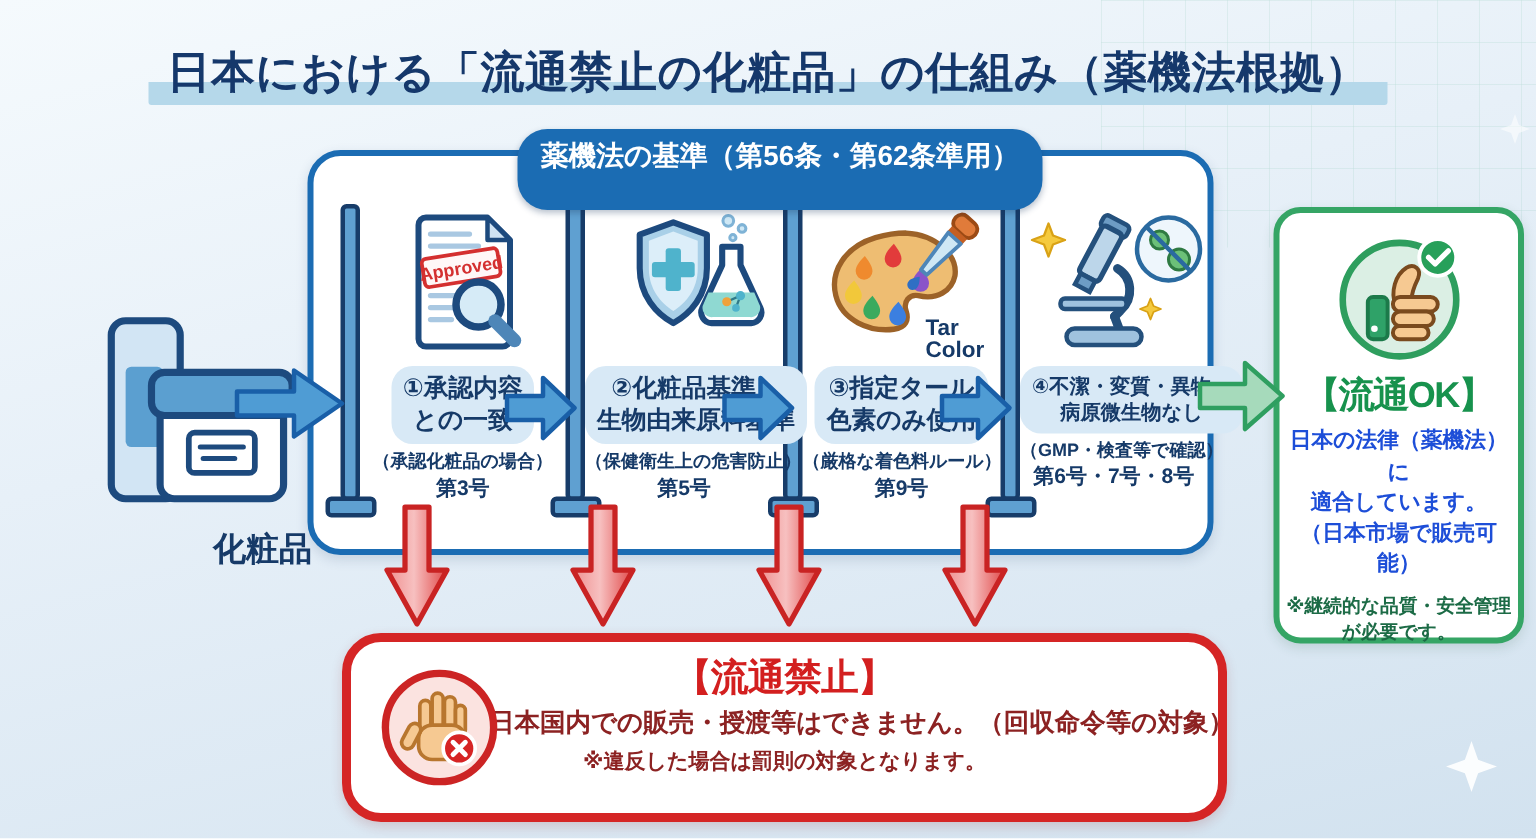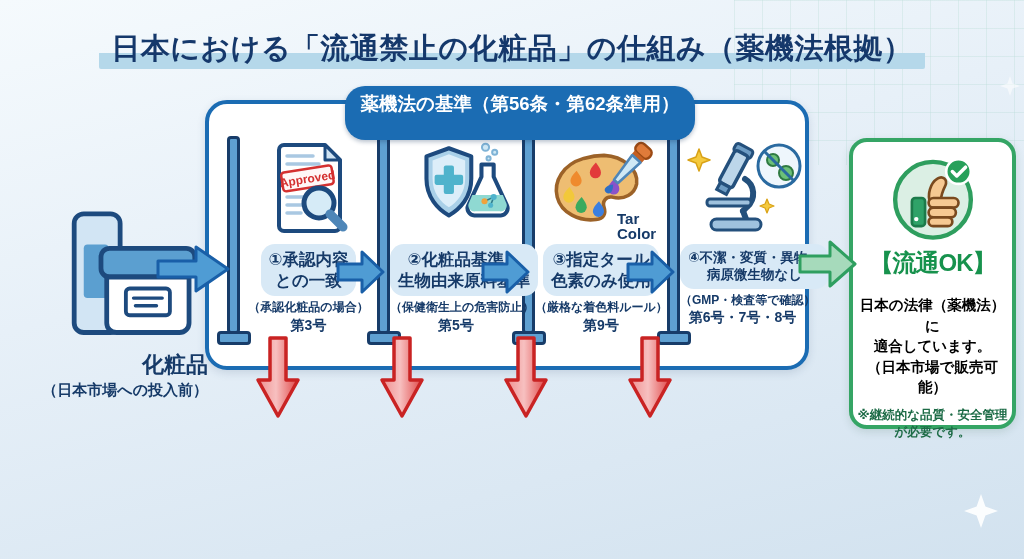--- a/index.html
+++ b/index.html
@@ -60,21 +60,21 @@
   .red-arrow-1{left:255px;top:336px;}
   .red-arrow-2{left:379px;top:336px;}
   .red-arrow-3{left:503px;top:336px;}
   .red-arrow-4{left:627px;top:336px;}
   
   .ok-box{position:absolute;left:849px;top:138px;width:159px;height:283px;background:#fff;
     border:4px solid #35a565;border-radius:18px;text-align:center;z-index:2;
     box-shadow:0 3px 8px rgba(40,90,60,.15);}
   .ok-icon-wrap{position:relative;width:88px;height:88px;margin:12px auto 0;}
   .ok-title{margin-top:5px;font-size:24px;font-weight:800;color:#17924d;letter-spacing:-1px;}
-  .ok-body{margin-top:16px;font-size:14.5px;font-weight:800;color:#000000;line-height:1.42;}
+  .ok-body{margin-top:5px;font-size:14.5px;font-weight:800;color:#1d4ed8;line-height:1.42;}
   .ok-note{margin-top:9px;font-size:12.5px;font-weight:800;color:#1c6b46;line-height:1.4;}
   
   .ng-box{position:absolute;left:228px;top:422px;width:578px;height:114px;background:#fff;
     border:6px solid #d52525;border-radius:26px;z-index:2;box-shadow:0 3px 8px rgba(150,40,40,.18);}
   .ng-icon{position:absolute;left:18px;top:50%;transform:translateY(-50%);}
   .ng-title{margin-top:7px;text-align:center;font-size:25px;font-weight:800;color:#d31f1f;letter-spacing:-.5px;}
   .ng-body{margin:2px 0 0 92px;text-align:center;font-size:17px;font-weight:800;color:#8c2222;white-space:nowrap;}
   .ng-note{margin-top:6px;text-align:center;font-size:14px;font-weight:800;color:#8c2222;}
 </style>
 </head>
@@ -102,21 +102,20 @@
     <svg width="170" height="134" viewBox="0 0 170 140">
       <rect x="34" y="4" width="48" height="124" rx="10" fill="#d2e5f4" stroke="#1d4a7e" stroke-width="5"></rect>
       <rect x="44" y="36" width="26" height="56" rx="4" fill="#5b9fd0"></rect>
       <rect x="62" y="40" width="98" height="30" rx="9" fill="#5b9fd0" stroke="#1d4a7e" stroke-width="5"></rect>
       <path d="M68 70 H154 V118 a10 10 0 0 1 -10 10 H78 a10 10 0 0 1 -10 -10 Z" fill="#ffffff" stroke="#1d4a7e" stroke-width="5"></path>
       <rect x="88" y="82" width="46" height="28" rx="4" fill="#ffffff" stroke="#1d4a7e" stroke-width="4"></rect>
       <line x1="96" y1="92" x2="126" y2="92" stroke="#1d4a7e" stroke-width="3.5" stroke-linecap="round"></line>
       <line x1="98" y1="100" x2="120" y2="100" stroke="#1d4a7e" stroke-width="3.5" stroke-linecap="round"></line>
     </svg>
     <div class="cos-label">化粧品</div>
-    <div class="cos-caption">（日本市場への投入前）</div>
   </div>
 
   <div class="law-box"></div>
   <div class="law-header">薬機法の基準（第56条・第62条準用）</div>
 
   <div class="pillar" style="left:227px"></div>
   <div class="pillar-foot" style="left:217px"></div>
   <div class="pillar" style="left:377px"></div>
   <div class="pillar-foot" style="left:367px"></div>
   <div class="pillar" style="left:522px"></div>
@@ -265,14 +264,32 @@
       <span>日本の法律（薬機法）に</span><br>
       <span>適合しています。</span><br>
       <span>（日本市場で販売可能）</span>
     </div>
     <div class="ok-note">
       <span>※継続的な品質・安全管理</span><br>
       <span>が必要です。</span>
     </div>
   </div>
 
+  <div class="ng-box">
+    <svg class="ng-icon" width="82" height="82" viewBox="0 0 100 100">
+      <circle cx="50" cy="50" r="44" fill="#fbe3e0" stroke="#cc2424" stroke-width="6"></circle>
+      <g fill="#f6c992" stroke="#b8762e" stroke-width="3" stroke-linejoin="round">
+        <rect x="34" y="28" width="9" height="28" rx="4.5"></rect>
+        <rect x="44" y="22" width="9" height="34" rx="4.5"></rect>
+        <rect x="54" y="25" width="9" height="31" rx="4.5"></rect>
+        <rect x="63" y="32" width="8" height="24" rx="4"></rect>
+        <rect x="33" y="48" width="38" height="28" rx="11"></rect>
+        <rect x="22" y="46" width="10" height="22" rx="5" transform="rotate(28 27 57)"></rect>
+      </g>
+      <circle cx="66" cy="67" r="13" fill="#d62424" stroke="#ffffff" stroke-width="3"></circle>
+      <path d="M61 62 L71 72 M71 62 L61 72" stroke="#ffffff" stroke-width="4" stroke-linecap="round"></path>
+    </svg>
+    <div class="ng-title">【流通禁止】</div>
+    <div class="ng-body">日本国内での販売・授渡等はできません。（回収命令等の対象）</div>
+    <div class="ng-note">※違反した場合は罰則の対象となります。</div>
+  </div>
 
 </div>
 
 </body></html>

